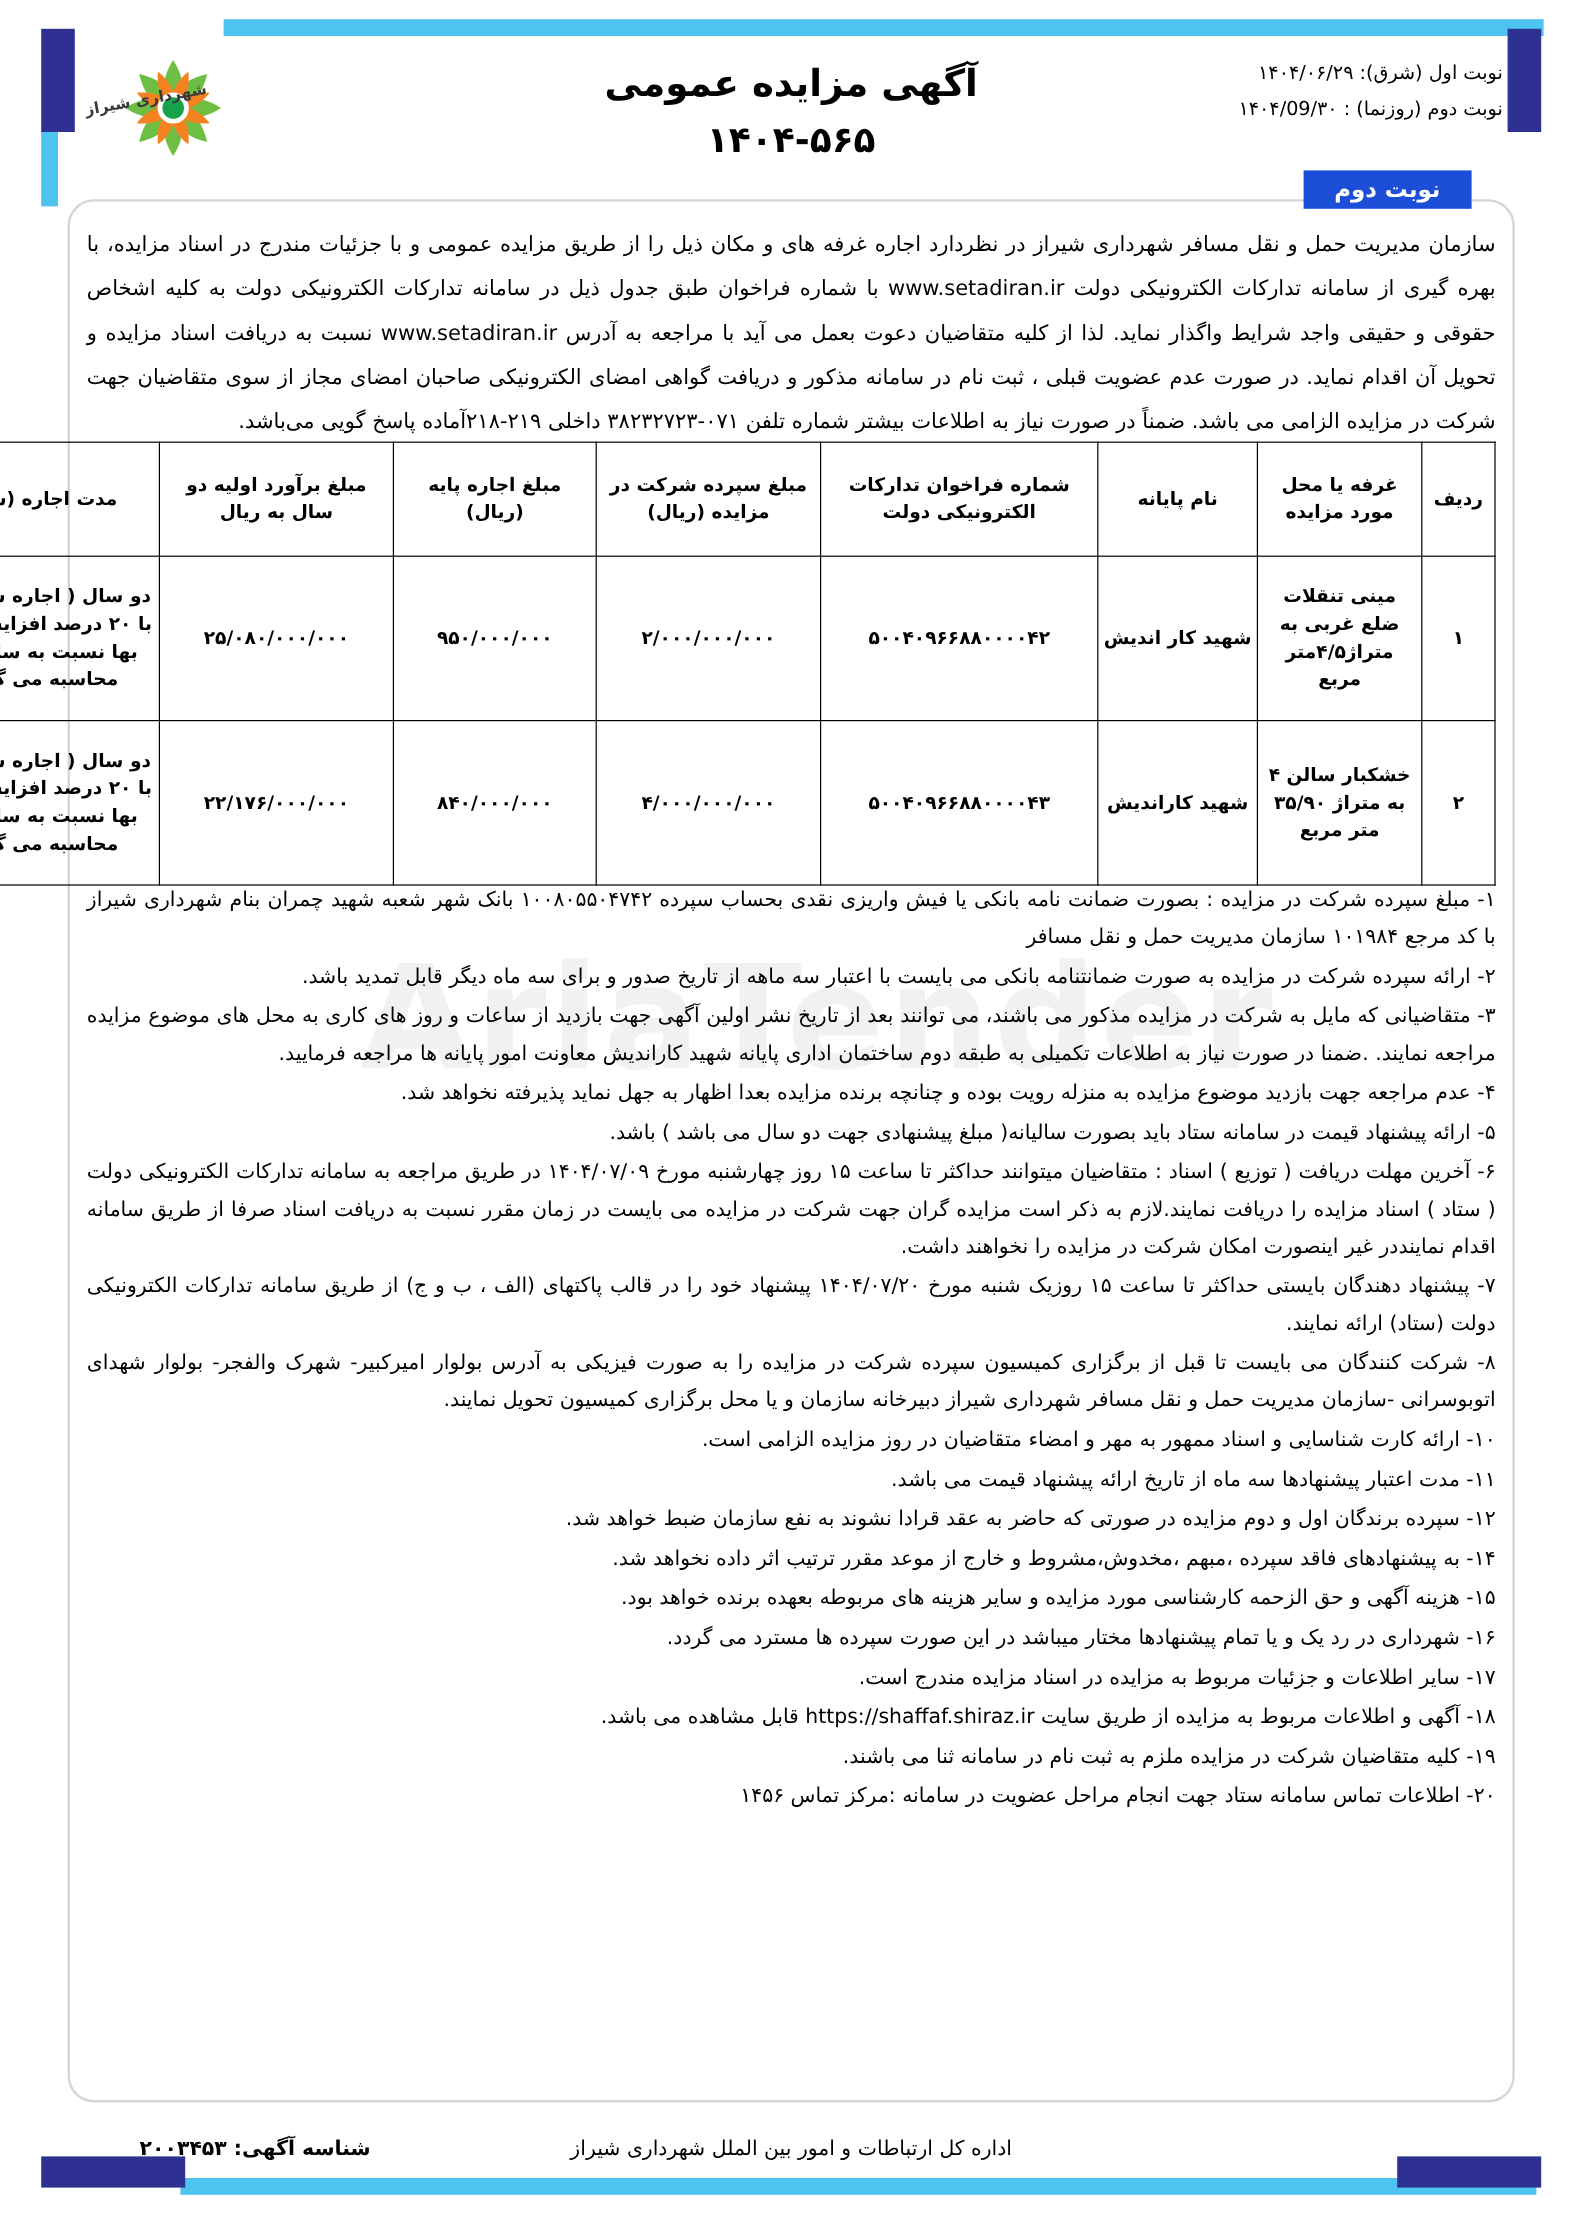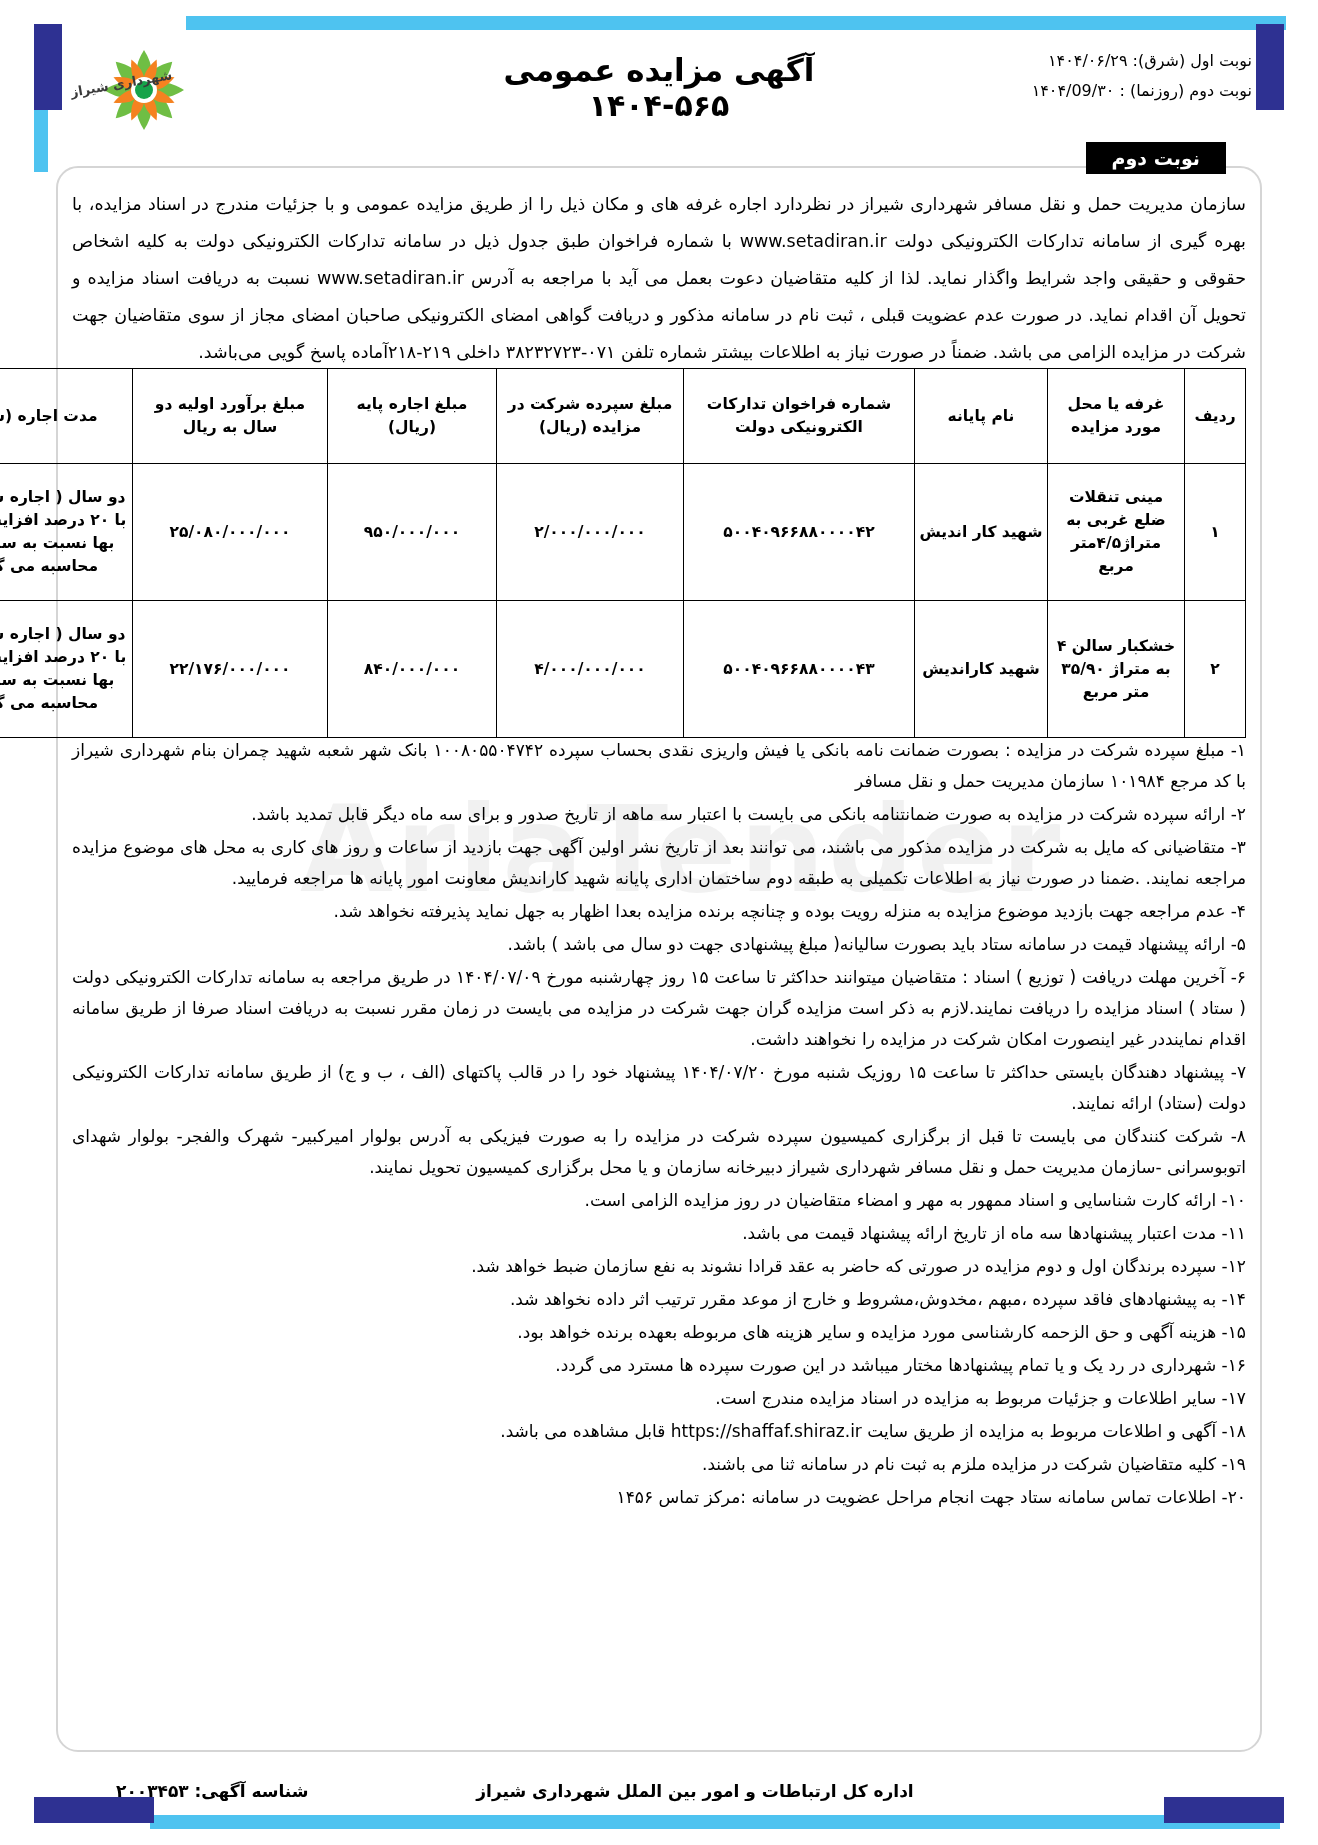--- a/index.html
+++ b/index.html
@@ -86,41 +86,42 @@
     text-align: center;
   }
   .header-title .t1 {
     font-size: 31px;
     font-weight: bold;
     letter-spacing: 1px;
   }
   .header-title .t2 {
     font-size: 30px;
     font-weight: bold;
+    margin-top: 12px;
     direction: ltr;
   }
   .logo {
     position: absolute;
     left: 0; top: 0;
     width: 132px; height: 110px;
   }
   .logo-word {
     position: absolute;
     left: 4px; top: 38px;
     font-size: 13px;
     color: #3a3a3a;
     transform: rotate(-10deg);
     font-weight: bold;
   }
 
   
   .badge-round {
     position: absolute;
     right: 92px; top: 142px;
-    background: #000000;
+    background: #1d4ed8;
     color: #ffffff;
     font-size: 19px;
     font-weight: bold;
     padding: 5px 26px;
     z-index: 5;
     letter-spacing: 2px;
   }
 
   
   .content-box {
@@ -212,23 +213,22 @@
     left: 56px; bottom: 64px;
     width: 1206px;
     direction: rtl;
   }
   .footer-dept {
     position: absolute;
     left: 50%;
     transform: translateX(-50%);
     top: 0;
     font-size: 17px;
-    font-weight: bold;
+    font-weight: normal;
     white-space: nowrap;
-    margin-left: 36px;
   }
   .footer-code {
     position: absolute;
     left: 60px; top: 0;
     font-size: 17px;
     font-weight: bold;
     white-space: nowrap;
   }
 </style>
 </head>

